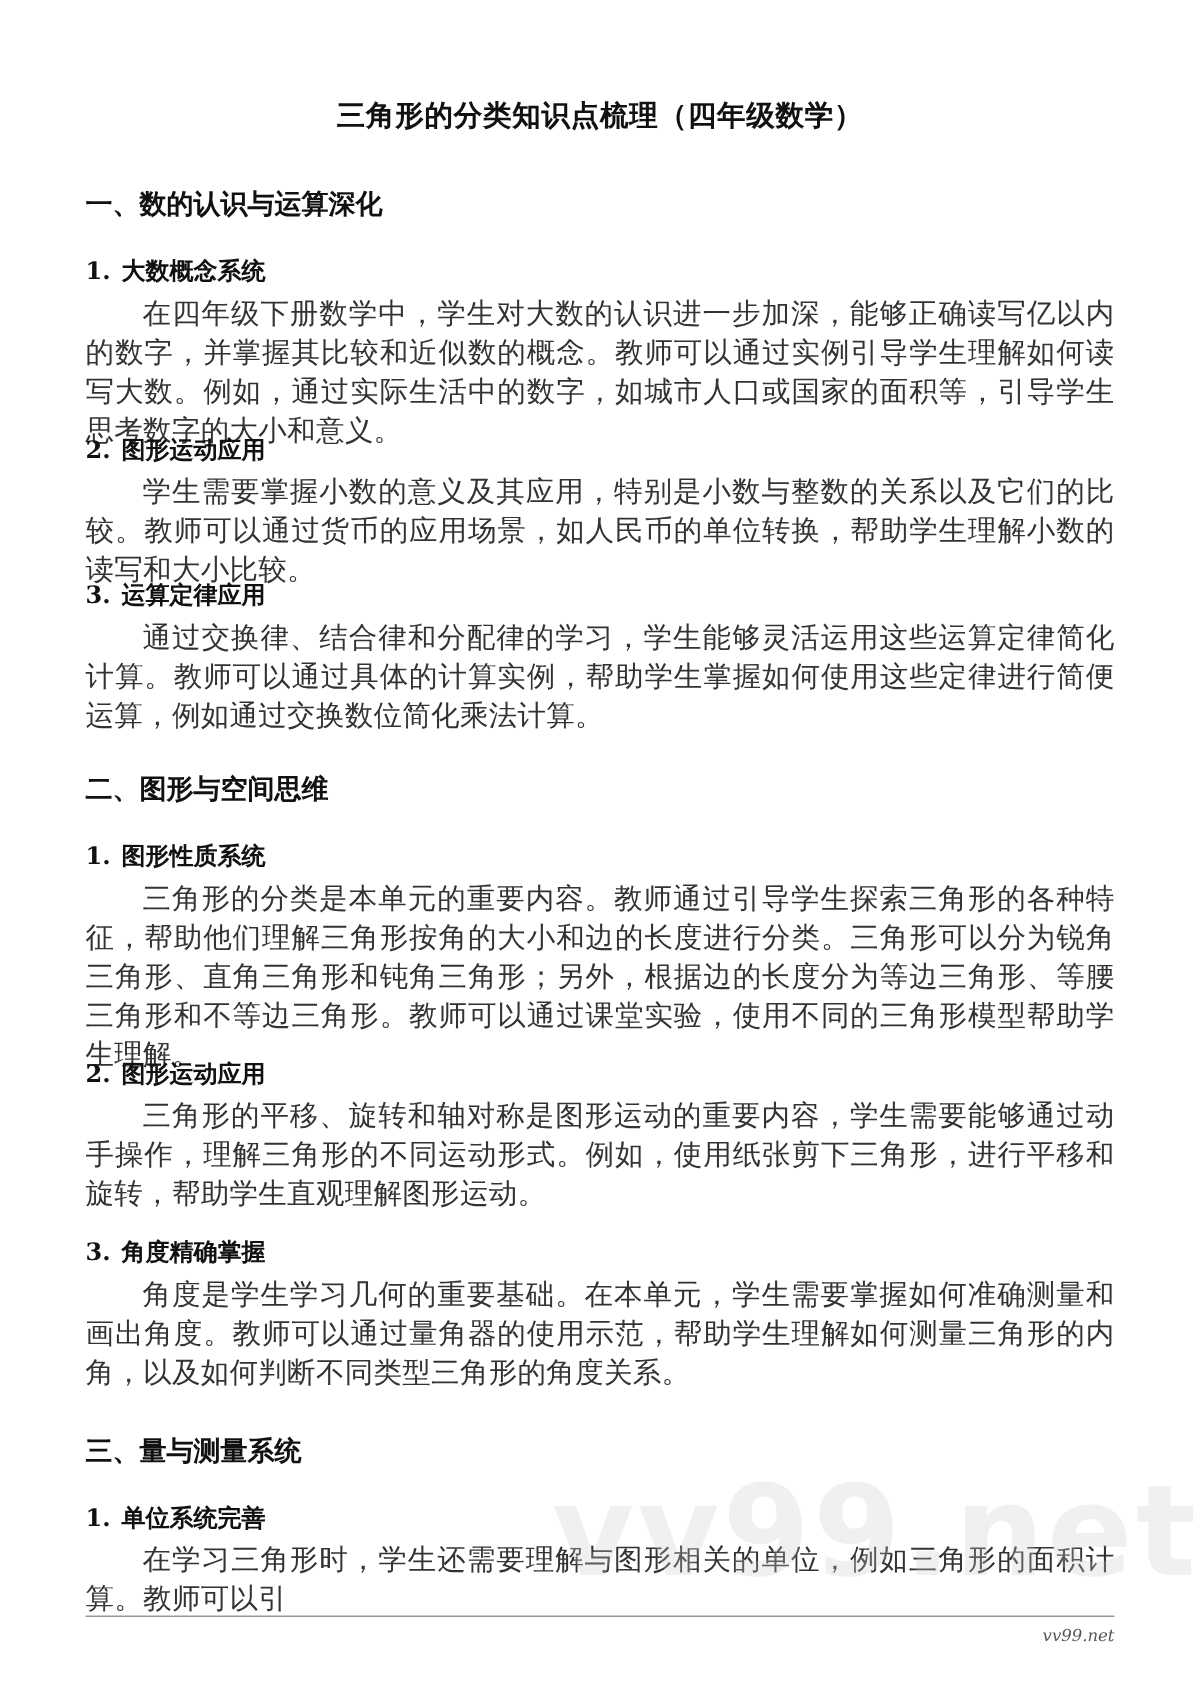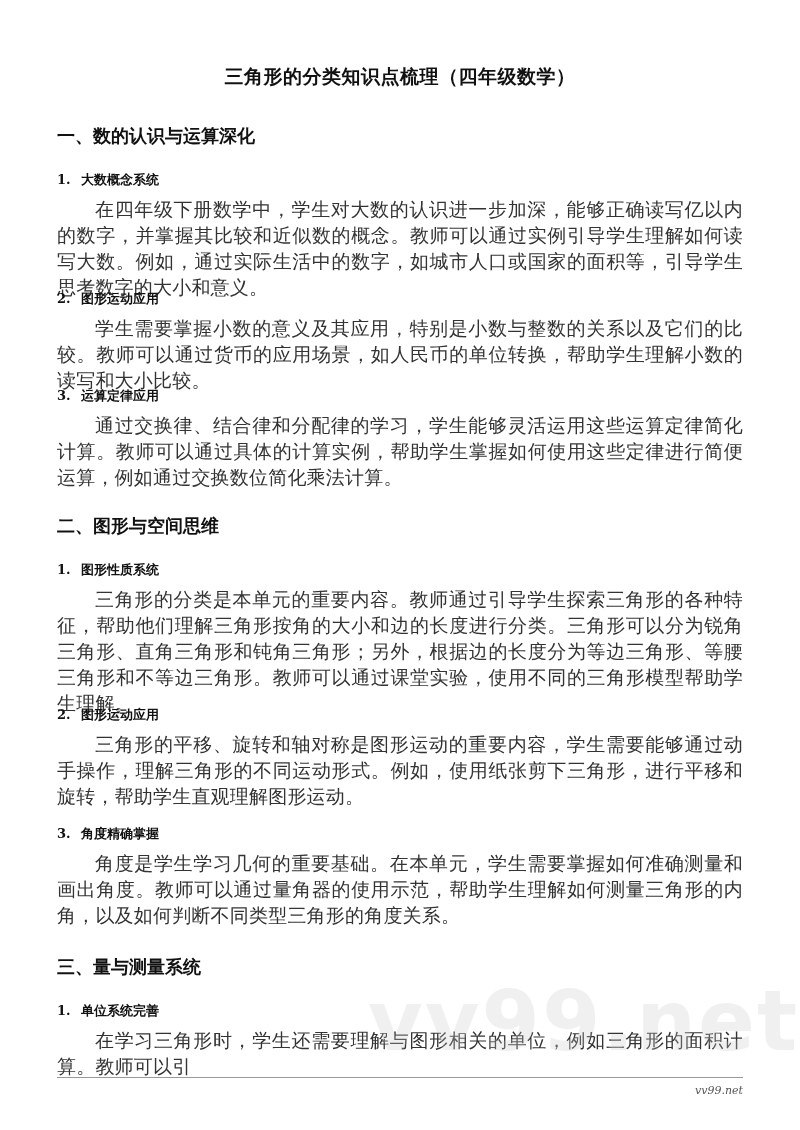--- a/index.html
+++ b/index.html
@@ -35,21 +35,21 @@
       left: 57px;
       font-family: Liberation Sans, sans-serif;
       font-size: 18px;
       font-weight: bold;
       color: #111111;
     }
     .sub-heading {
       position: absolute;
       left: 57px;
       font-family: "DejaVu Sans", "Liberation Sans", sans-serif;
-      font-size: 13px;
+      font-size: 16px;
       font-weight: bold;
       color: #111111;
     }
     .sub-heading .num {
       display: inline-block;
       width: 24px;
       font-family: "DejaVu Serif", "Liberation Serif", serif;
     }
     .para {
       position: absolute;

